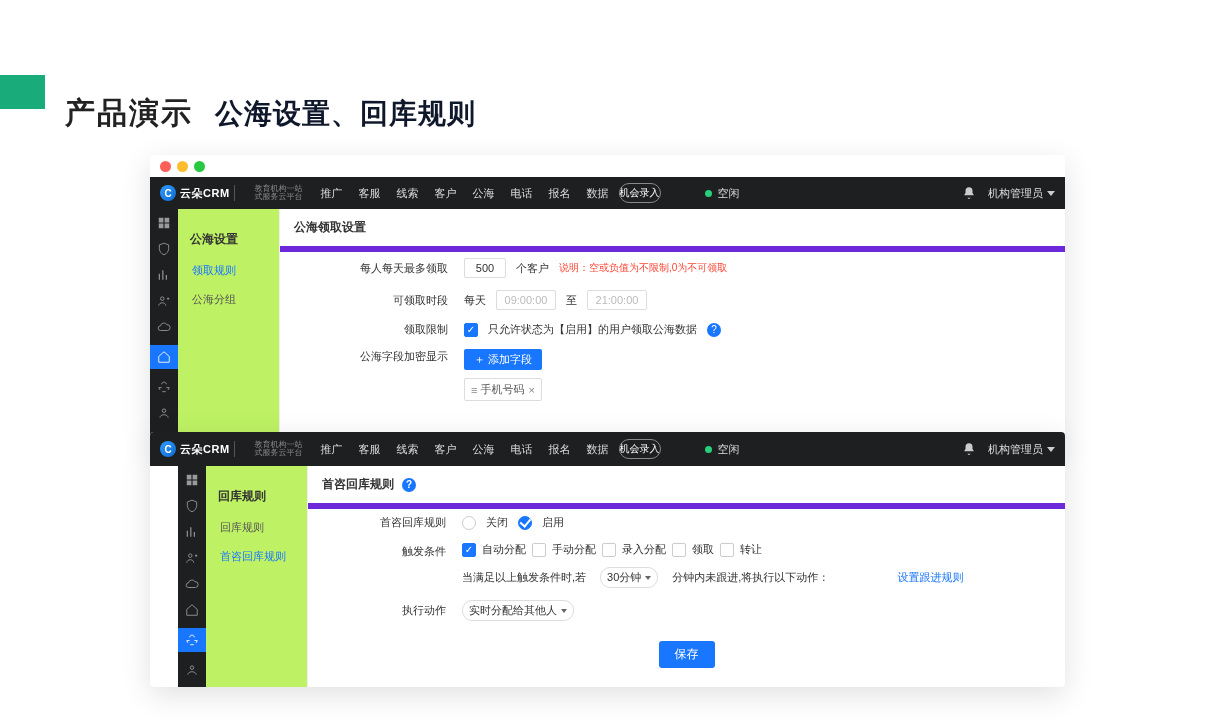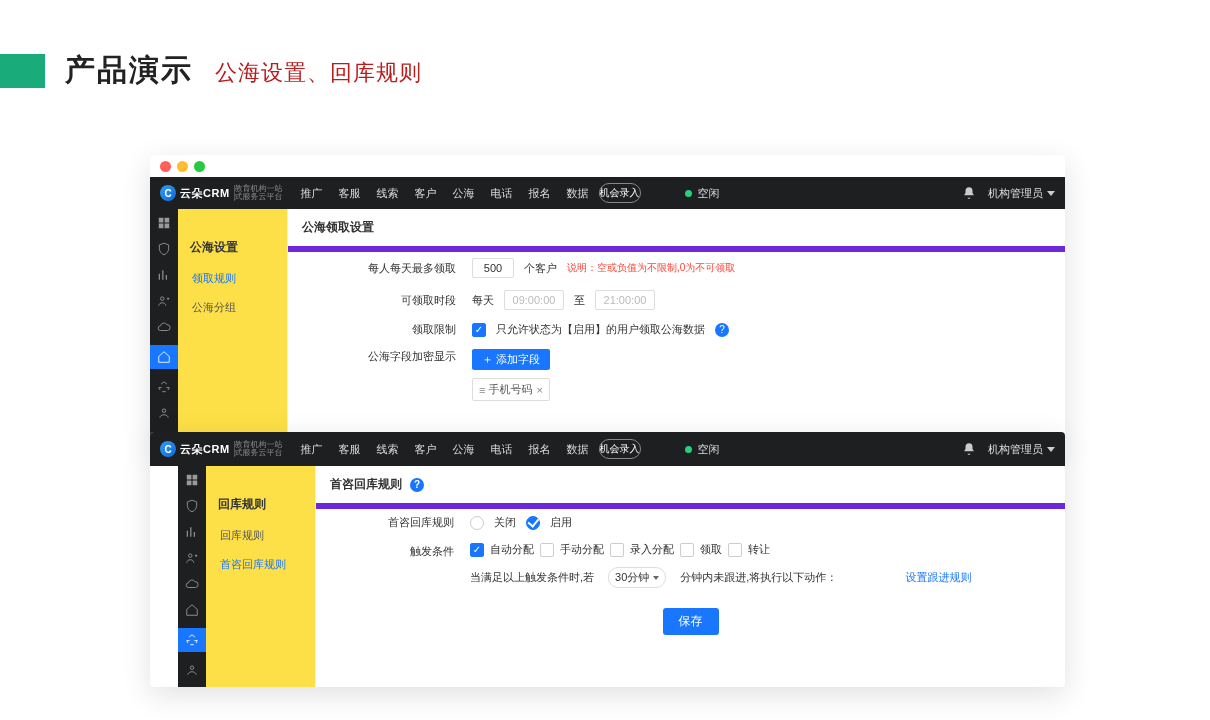--- a/index.html
+++ b/index.html
@@ -2,50 +2,50 @@
 <html><head>
 <meta charset="utf-8">
 <style>
   * { box-sizing: border-box; margin:0; padding:0; }
   body { font-family: -apple-system, "Microsoft YaHei", sans-serif; background:#fff; width:1210px; height:720px; overflow:hidden; position:relative; }
 
   
   .slide-title { display:flex; align-items:center; gap:20px; padding:50px 0 0 0; }
   .green-block { width:45px; height:34px; background:#1aab7a; }
   .slide-h1 { font-size:30px; font-weight:700; color:#222; letter-spacing:2px; }
-  .slide-sub { font-size:22px; color:#b91c1c; margin-left:4px; letter-spacing:1px; }
+  .slide-sub { font-size:28px; color:#0f172a; margin-left:4px; letter-spacing:1px;font-weight:bold; }
 
   
   .window-wrap { position:absolute; left:150px; top:155px; width:915px; height:290px; box-shadow:0 8px 30px rgba(0,0,0,.12); background:#fff; border-radius:4px; overflow:hidden; }
   .window-wrap.second { top:432px; height:255px; }
   .traffic { height:22px; padding:6px 10px; display:flex; gap:6px; align-items:center; background:#fff;}
   .dot { width:11px; height:11px; border-radius:50%; }
   .dot.r{background:#ff5f57;} .dot.y{background:#febc2e;} .dot.g{background:#28c840;}
 
   
   .navbar { height:32px; background:#1e1f21; display:flex; align-items:center; color:#ccc; font-size:11px; padding:0 10px; gap:4px; position:relative;}
   .logo { display:flex; align-items:center; gap:4px; margin-right:8px; }
   .logo-mark { width:16px;height:16px;border-radius:50%;background:linear-gradient(135deg,#2d9cff,#0f6ad1);display:flex;align-items:center;justify-content:center;color:#fff;font-weight:bold;font-size:10px;}
   .logo-text { color:#fff; font-weight:600; letter-spacing:0.5px;}
-  .logo-sub { font-size:8px;color:#888;line-height:1; border-left:1px solid #555; padding-left:0;}
+  .logo-sub { font-size:8px;color:#888;line-height:1; border-left:1px solid #555; padding-left:20px;}
   .nav-item { padding:0 6px; cursor:pointer; color:#ddd; white-space:nowrap;}
   .nav-pill { border:1px solid #888; border-radius:12px; padding:2px 0; font-size:10px; color:#fff;}
   .nav-status { margin-left:auto; display:flex; align-items:center; gap:6px; color:#ddd;}
   .nav-status .sdot{width:7px;height:7px;border-radius:50%;background:#27d07c;}
   .nav-right { display:flex; align-items:center; gap:12px; color:#ddd; margin-left:auto;}
   .nav-right .user{display:flex;align-items:center;gap:4px;}
   .caret-down{width:0;height:0;border-left:4px solid transparent;border-right:4px solid transparent;border-top:5px solid #ccc;}
 
   
   .app-body { display:flex; height:calc(100% - 54px); }
   .iconbar { width:28px; background:#1e1f21; display:flex; flex-direction:column; align-items:center; padding-top:6px; gap:10px;}
   .iconbar .ic { width:16px;height:16px; color:#999; display:flex;align-items:center;justify-content:center; font-size:12px; cursor:pointer;}
   .iconbar .ic.active{ background:#1976ff; width:28px;height:24px; color:#fff; }
 
-  .sidebar { width:110px; background:#fde047; border-right:1px solid #eee; padding-top:22px;}
+  .sidebar { width:102px; background:#bef264; border-right:1px solid #eee; padding-top:14px;}
   .sidebar .side-title{ font-size:12px; padding:8px 12px; font-weight:600; color:#333;}
   .sidebar .side-item{ font-size:11px; padding:7px 14px; color:#555; cursor:pointer;}
   .sidebar .side-item.active{ color:#1976ff; }
 
   .content { flex:1; background:#fff; font-size:11px; color:#333; overflow:hidden;}
   .content .sec-title{ padding:10px 14px; font-weight:600; font-size:12px; border-bottom:6px solid #6d28d9; display:flex; align-items:center; gap:8px;}
 
   .form-row{ display:flex; align-items:center; gap:10px; padding:6px 14px; }
   .form-label{ width:160px; text-align:right; color:#333; padding-right:6px;}
   .inp{ border:1px solid #ddd; border-radius:2px; padding:3px 6px; font-size:11px; color:#999; background:#fff;}
@@ -75,21 +75,21 @@
 
   .bell{width:14px;height:14px;display:inline-block;}
   .bell svg{width:14px;height:14px;fill:#ccc;}
   .sicon svg{width:14px;height:14px;fill:currentColor;}
 </style>
 </head>
 <body>
 
 <div class="slide-title">
   <div class="green-block"></div>
-  <div style="display:flex;align-items:baseline;gap:18px;">
+  <div style="display:flex;align-items:baseline;gap:18px;margin-top:43px;">
     <span class="slide-h1">产品演示</span>
     <span class="slide-sub">公海设置、回库规则</span>
   </div>
 </div>
 
 <div class="window-wrap">
   <div class="traffic">
     <div class="dot r"></div>
     <div class="dot y"></div>
     <div class="dot g"></div>
@@ -344,19 +344,26 @@
                 <span>30分钟</span>
                 <span class="sc"></span>
               </span>
             <span>分钟内未跟进,将执行以下动作：</span>
             <span style="width:40px;"></span>
             <span class="link">设置跟进规则</span>
           </div>
         </div>
       </div>
 
+      <div class="form-row">
+        <div class="form-label" style="width:130px;">执行动作</div>
+        <span class="select-like">
+            <span>实时分配给其他人</span>
+            <span class="sc"></span>
+          </span>
+      </div>
 
       <div class="form-row" style="justify-content:center;padding-top:14px;">
         <button class="btn-save">保存</button>
       </div>
     </div>
   </div>
 </div>
 
 </body></html>

